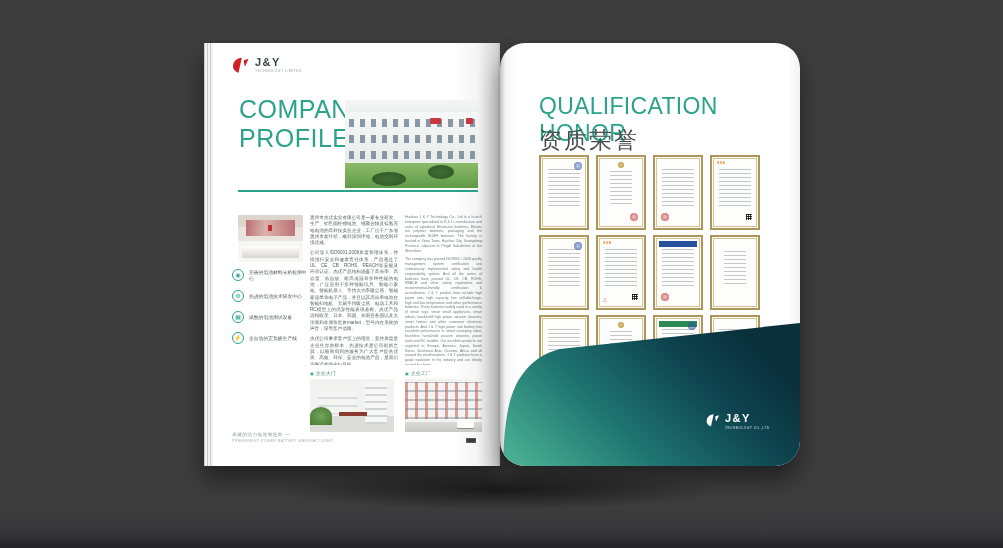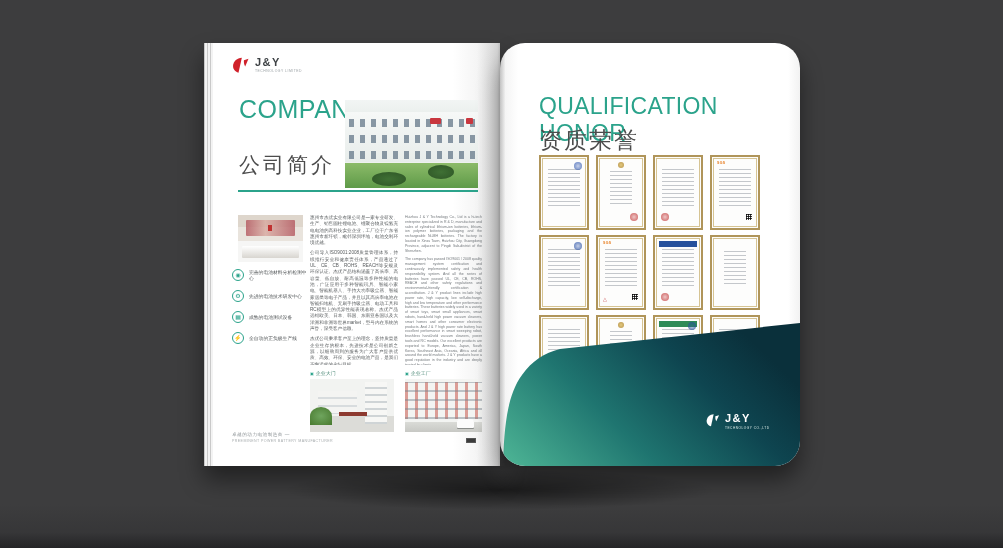--- a/index.html
+++ b/index.html
@@ -132,22 +132,22 @@
         <path fill="currentColor" d="M15.5,5 L21,3.4 L17,12.5 C15.8,10.4 15.2,7.7 15.5,5 Z"></path>
       </svg>
       <div>
         <div class="brand-name">J&amp;Y</div>
         <div class="brand-sub">TECHNOLOGY LIMITED</div>
       </div>
     </div>
 
     <div class="title-en">
       <div>COMPANY</div>
-    </div>
-    <div class="title-cn">公司简介</div>
+      <div>PROFILE</div>
+    </div>
     <div class="title-rule"></div>
 
     <div class="photo hero-photo">
       <div class="ph-sky"></div>
       <div class="ph-facade"></div>
       <div class="win-row" style="top:22%;"></div>
       <div class="win-row" style="top:40%;"></div>
       <div class="win-row" style="top:58%;"></div>
       <div class="ph-sign" style="right:28%;top:20%;width:11px;height:6px;"></div>
       <div class="ph-sign" style="right:4%;top:20%;width:7px;height:6px;"></div>

